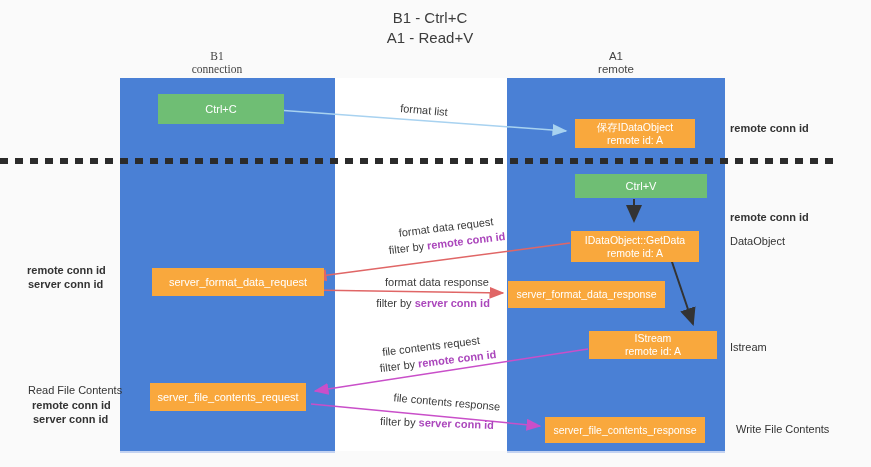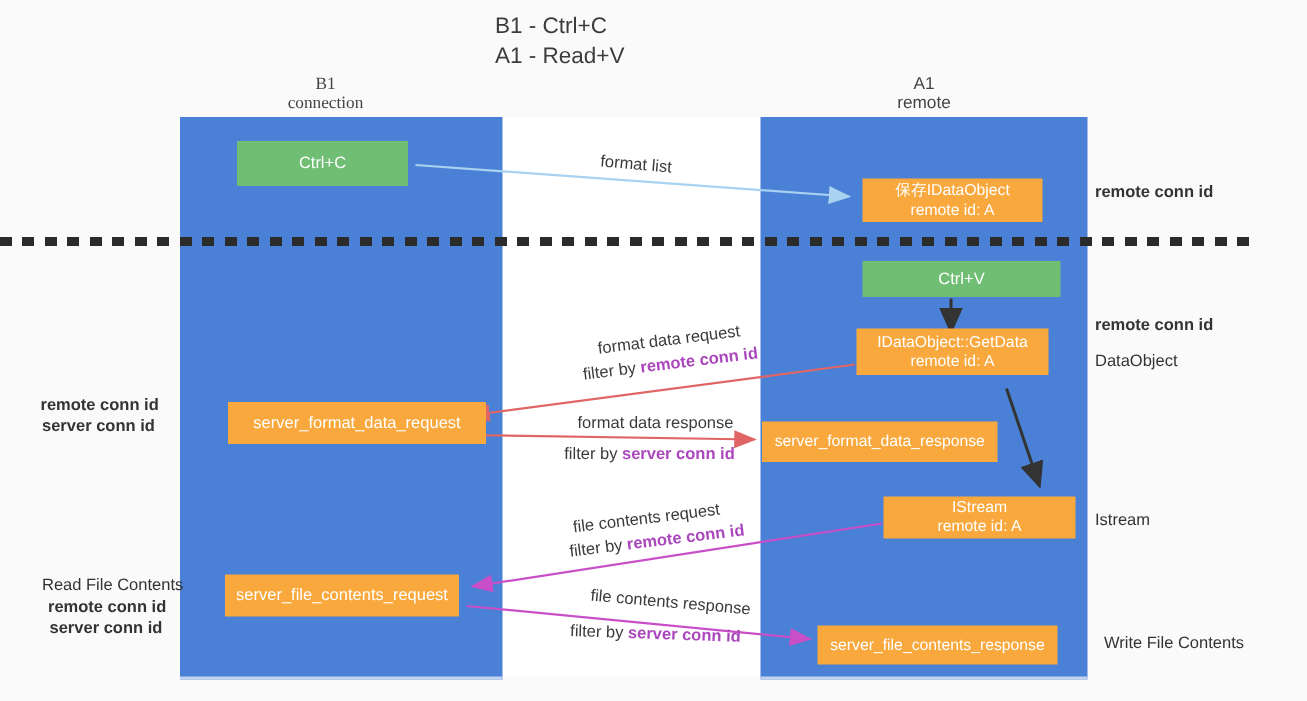--- a/index.html
+++ b/index.html
@@ -1,20 +1,20 @@
 <!DOCTYPE html>
 <html><head>
 <meta charset="utf-8">
 <style>
   html,body{margin:0;padding:0;}
   body{font-family:"Liberation Sans",sans-serif;background:#fafafa;}
   #canvas{position:relative;width:871px;height:467px;background:#fafafa;overflow:hidden;}
 
   .abs{position:absolute;}
-  .title{left:330px;top:8px;width:200px;text-align:left;font-size:15px;line-height:20px;color:#3c3c3c;}
+  .title{left:330px;top:8px;width:200px;text-align:center;font-size:15px;line-height:20px;color:#3c3c3c;}
   .lane-header{top:50px;width:140px;text-align:center;font-size:11.5px;line-height:13px;color:#444;}
   .lane{top:78px;height:373px;background:#4a80d5;border-bottom:2px solid #c4d3f1;}
   .midgap{left:335px;top:78px;width:172px;height:373px;background:#ffffff;}
   .dashline{left:0;top:158px;width:838px;height:6px;
     background:repeating-linear-gradient(90deg,#2b2b2b 0 8px,transparent 8px 15px);}
 
   .box{display:flex;flex-direction:column;align-items:center;justify-content:center;
        color:#fff;font-size:11px;line-height:13px;text-align:center;white-space:nowrap;}
   .green{background:#6fbe74;}
   .orange{background:#f9a83d;}
@@ -70,34 +70,34 @@
     </defs>
     <line x1="277" y1="110" x2="566" y2="131" stroke-width="1.5" marker-end="url(#ah-blue)" stroke="#a8d2f0"></line>
     <line x1="634" y1="199" x2="634" y2="221" stroke-width="2" marker-end="url(#ah-black)" stroke="#333333"></line>
     <line x1="671" y1="259" x2="693" y2="324" stroke-width="2" marker-end="url(#ah-black)" stroke="#333333"></line>
     <line x1="570" y1="243" x2="313" y2="277" stroke-width="1.5" marker-end="url(#ah-salmon)" stroke="#e06666"></line>
     <line x1="309" y1="290" x2="503" y2="293" stroke-width="1.5" marker-end="url(#ah-salmon)" stroke="#e06666"></line>
     <line x1="588" y1="349" x2="315" y2="391" stroke-width="1.5" marker-end="url(#ah-magenta)" stroke="#c94fc9"></line>
     <line x1="311" y1="404" x2="540" y2="426" stroke-width="1.5" marker-end="url(#ah-magenta)" stroke="#c94fc9"></line>
   </svg>
 
-  <div class="abs box green" style="left:158px;top:94px;width:114px;height:30px;">
+  <div class="abs box green" style="left:158px;top:94px;width:126px;height:30px;">
     <div>Ctrl+C</div>
   </div>
 
   <div class="abs box orange" style="left:575px;top:119px;width:120px;height:29px;font-size:10.5px;">
     <div>保存IDataObject</div>
     <div>remote id: A</div>
   </div>
 
   <div class="abs box green" style="left:575px;top:174px;width:132px;height:24px;">
     <div>Ctrl+V</div>
   </div>
 
-  <div class="abs box orange" style="left:571px;top:219px;width:128px;height:31px;font-size:10.5px;align-items:center;">
+  <div class="abs box orange" style="left:571px;top:231px;width:128px;height:31px;font-size:10.5px;align-items:center;">
     <div>IDataObject::GetData</div>
     <div>remote id: A</div>
   </div>
 
   <div class="abs box orange" style="left:152px;top:268px;width:172px;height:28px;">
     <div>server_format_data_request</div>
   </div>
 
   <div class="abs box orange" style="left:508px;top:281px;width:157px;height:27px;font-size:10.5px;">
     <div>server_format_data_response</div>

